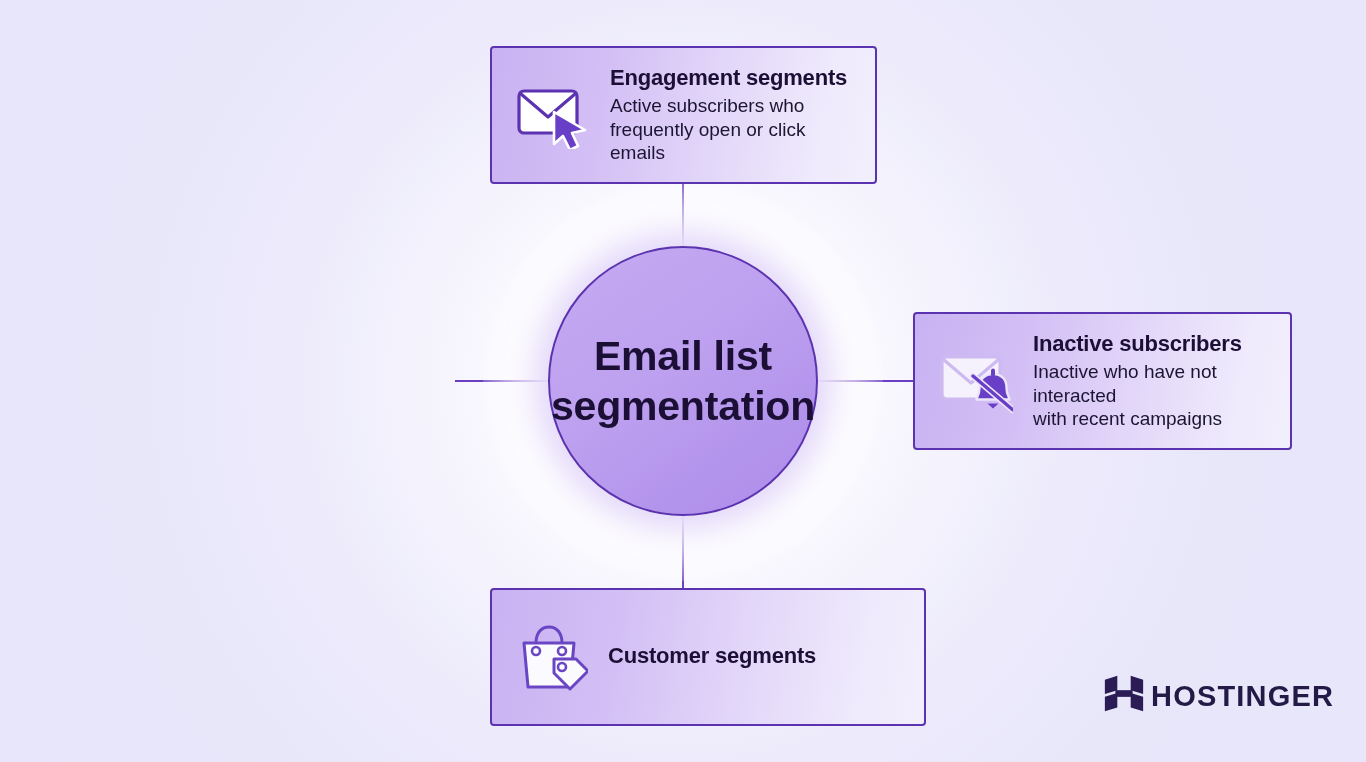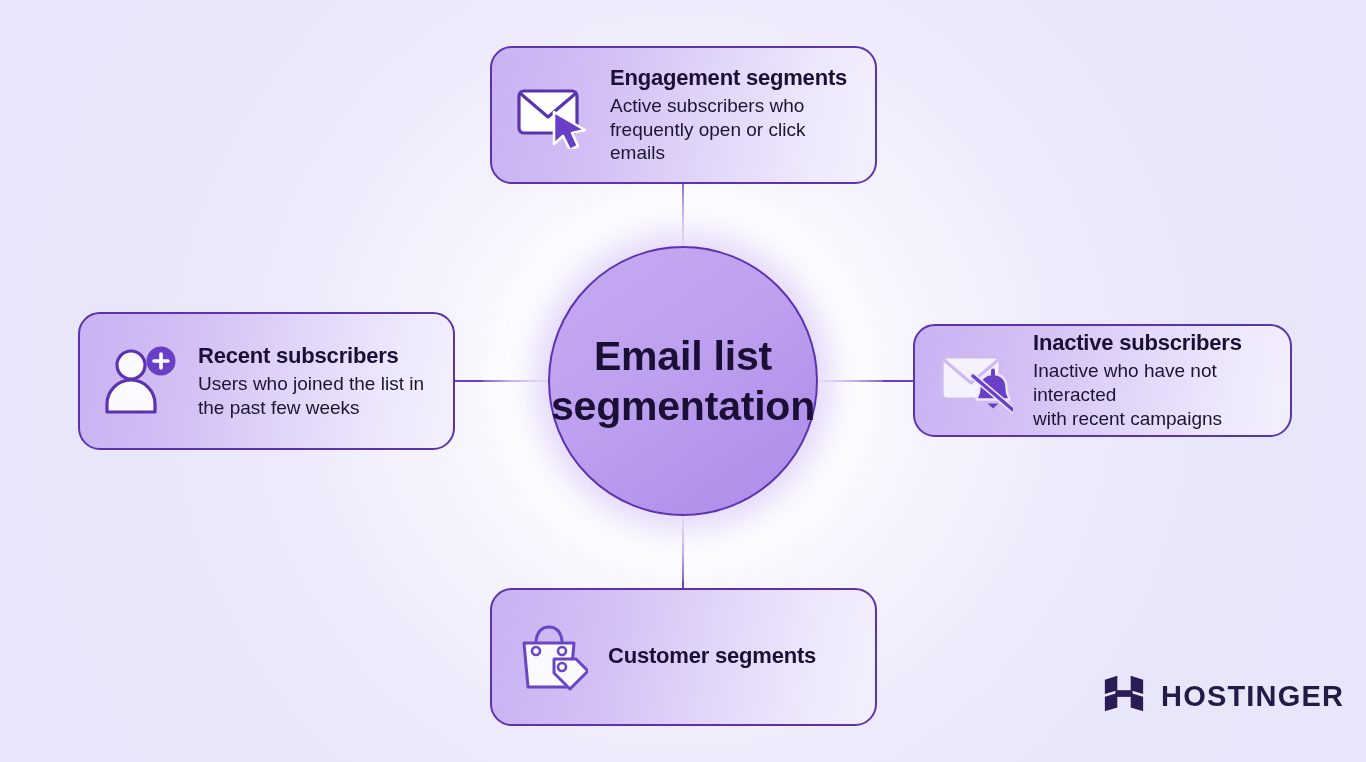--- a/index.html
+++ b/index.html
@@ -65,21 +65,21 @@
     text-align: center;
     letter-spacing: -0.2px;
     white-space: pre-line;
   }
 
   
   .card {
     position: absolute;
     box-sizing: border-box;
     border: 2px solid #5b33b0;
-    border-radius: 22px;
+    border-radius: 4px;
     background: linear-gradient(100deg, #c9b2f2 0%, #d3bef5 28%, #e3d8f9 60%, #efeafc 85%, #f2effd 100%);
     display: flex;
     align-items: center;
     padding: 0 20px 0 22px;
     gap: 18px;
   }
   .card-icon {
     flex: 0 0 auto;
     width: 78px;
     height: 72px;
@@ -98,31 +98,31 @@
   .card-desc {
     font-size: 19px;
     line-height: 1.26;
     color: #1b1533;
     white-space: pre-line;
   }
 
   
   #card-top    { left: 490px; top: 46px;  width: 387px; height: 138px; }
   #card-left   { left: 78px;  top: 312px; width: 377px; height: 138px; }
-  #card-right  { left: 913px; top: 324px; width: 379px; height: 113px; }
-  #card-bottom { left: 490px; top: 588px; width: 387px; height: 138px; padding-left: 20px; }
+  #card-right  { left: 913px; top: 312px; width: 379px; height: 138px; }
+  #card-bottom { left: 490px; top: 588px; width: 436px; height: 138px; padding-left: 20px; }
 
   
   #logo {
     position: absolute;
     left: 1102px;
     top: 672px;
     display: flex;
     align-items: center;
-    gap: 15px;
+    gap: 5px;
   }
   #logo-wordmark {
     font-size: 29px;
     font-weight: bold;
     letter-spacing: 1.2px;
     color: #231a47;
   }
 </style>
 </head>
 <body>
@@ -148,35 +148,20 @@
         <path d="M38 31 L69 49 L56 52 L62 65 L54 69 L47 55 L38 63 Z" fill="#6a3fc7" stroke="#ffffff" stroke-width="2.6" stroke-linejoin="round"></path>
       </svg>
     </div>
     <div class="card-text">
       <div class="card-title">Engagement segments</div>
       <div class="card-desc">Active subscribers who
 frequently open or click emails</div>
     </div>
   </div>
 
-  <div class="card" id="card-left">
-    <div class="card-icon">
-      <svg viewBox="0 0 74 70" width="74" height="70">
-        <circle cx="27" cy="19" r="14" fill="#fbfaff" stroke="#5b33b0" stroke-width="3.2"></circle>
-        <path d="M3 66 L3 58 A24 24 0 0 1 51 58 L51 66 Z" fill="#fbfaff" stroke="#5b33b0" stroke-width="3.2" stroke-linejoin="round"></path>
-        <circle cx="57" cy="15" r="14.5" fill="#6a3fc7"></circle>
-        <path d="M57 8 L57 22 M50 15 L64 15" stroke="#ffffff" stroke-width="3.6" stroke-linecap="round"></path>
-      </svg>
-    </div>
-    <div class="card-text">
-      <div class="card-title">Recent subscribers</div>
-      <div class="card-desc">Users who joined the list in
-the past few weeks</div>
-    </div>
-  </div>
 
   <div class="card" id="card-right">
     <div class="card-icon">
       <svg viewBox="0 0 74 68" width="74" height="68">
         <rect x="3" y="10" width="58" height="42" rx="5" ry="5" fill="#f6f2fd" stroke="#cdbaf0" stroke-width="3.2"></rect>
         <path d="M5 13 L32 36 L59 13" fill="none" stroke="#cdbaf0" stroke-width="3.2" stroke-linecap="round" stroke-linejoin="round"></path>
         <g>
           <path d="M54 27 C45.5 27 40.5 32.5 40.5 40.5 C40.5 48 37.5 50.5 37.5 52.5 L70.5 52.5 C70.5 50.5 67.5 48 67.5 40.5 C67.5 32.5 62.5 27 54 27 Z" fill="#6a3fc7" stroke="#ede6fb" stroke-width="2.4" stroke-linejoin="round"></path>
           <path d="M54 23.5 L54 27.5" stroke="#6a3fc7" stroke-width="4" stroke-linecap="round"></path>
           <path d="M48.5 56.5 L59.5 56.5 L54 61.5 Z" fill="#6a3fc7"></path>

